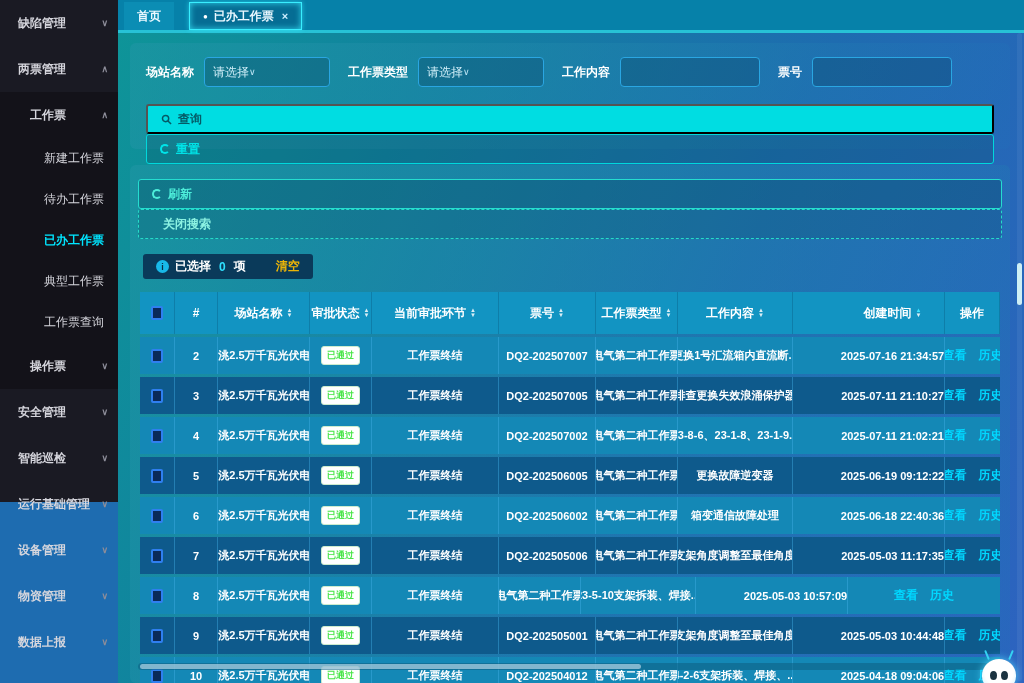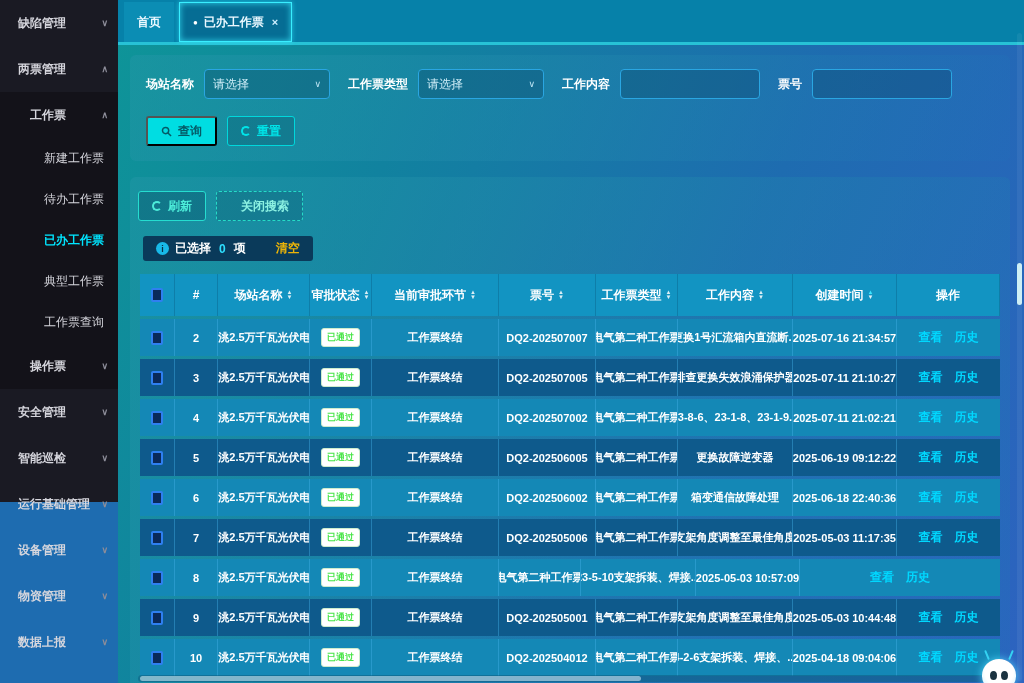--- a/index.html
+++ b/index.html
@@ -17,22 +17,22 @@
   .side-item.lvl3 { height:41px; padding-left:44px; font-weight:normal; }
   .side-item.sub-bg { background:#131219; }
   .side-item.active { color:#00e5ff; font-weight:bold; }
   .side-item .chev { position:absolute; right:10px; font-size:9px; color:#8d8d99; }
 
   
   .main { position:absolute; left:118px; top:0; width:906px; height:683px;
     background:linear-gradient(112deg,#0e9598 0%,#11829f 28%,#1e6cb0 62%,#2d63c0 100%); }
 
   
-  .tabbar { height:42px; background:#0681a9; display:flex; align-items:stretch;
-    padding-left:6px; gap:5px; }
+  .tabbar { height:30px; background:#0681a9; display:flex; align-items:stretch;
+    padding-left:6px; gap:15px; }
   .tab { display:flex; align-items:center; padding:0 13px; font-size:12px;
     color:#eaf8ff; cursor:pointer; background:#0b8db4; margin:2px 0 0 0;
     font-weight:bold; }
   .tab.active { background:#066d94; border:1px solid #39eeff;
     box-shadow:0 0 6px rgba(57,238,255,.8) inset, 0 0 5px rgba(57,238,255,.6);
     gap:6px; }
   .tab .dot { font-size:8px; color:#ffffff; }
   .tab .close { font-size:11px; color:#cfefff; margin-left:2px; }
   .tabstrip { height:3px; background:#27c2d6; }
 
@@ -41,27 +41,27 @@
     border-radius:6px; }
   .filter-card { margin:10px 14px 0 12px; height:106px; padding:14px 16px 0 16px; }
   .table-card { margin:16px 14px 0 12px; height:518px; padding:14px 8px 0 8px;
     position:relative; overflow:hidden; }
 
   
   .f-row { display:flex; align-items:center; }
   .f-label { color:#ffffff; font-size:12px; font-weight:bold; white-space:nowrap; }
   .f-select { width:126px; height:30px; border:1px solid #2aa6e2; border-radius:4px;
     background:rgba(6,58,92,.30); color:#cfeef8; font-size:12px; display:flex;
-    align-items:center; padding:0 8px; justify-content:space-between;
+    align-items:center; padding:0 8px; 
     margin:0 18px 0 10px; cursor:pointer; }
   .f-select .car { font-size:9px; color:#bfe6f5; }
   .f-input { width:140px; height:30px; border:1px solid #2aa6e2; border-radius:4px;
     background:rgba(6,58,92,.30); color:#eaf8ff; font-size:12px; padding:0 8px;
     outline:none; margin:0 18px 0 10px; }
-  .btn-row { display:flex; gap:10px; margin-top:17px; }
+  .btn-row { display:flex; margin-top:17px;flex-direction:column; }
   .btn { height:30px; display:inline-flex; align-items:center; gap:6px;
     font-size:12px; font-weight:bold; border-radius:3px; padding:0 13px;
     cursor:pointer; }
   .btn-query { background:#00dde2; color:#045a66; }
   .btn-reset { background:rgba(4,70,90,.25); border:1px solid #00d8dc; color:#00e4e8;text-align:right; }
   .btn-refresh { background:rgba(4,60,85,.30); border:1px solid #25ddd0; color:#4cecd9; }
   .btn-closesearch { background:rgba(4,60,85,.20); border:1px dashed #25dcc8; color:#8cf2e2;padding-left:24px; }
   .ring { width:10px; height:10px; border:2px solid currentColor;
     border-right-color:transparent; border-radius:50%; display:inline-block; }
 
@@ -80,21 +80,21 @@
   .trow { display:flex; margin-bottom:3px; }
   .thead { background:#1294c2; height:42px; }
   .tr-light { background:#1488b6; height:37px; }
   .tr-dark  { background:#0e5a8c; height:37px; }
   .cell { display:flex; align-items:center; justify-content:center; color:#ffffff;
     font-size:11px; font-weight:bold; border-right:1px solid rgba(70,180,235,.40);
     padding:0 3px; text-align:center; overflow:hidden; white-space:nowrap; }
   .thead .cell { font-size:12px; border-right:1px solid rgba(10,100,140,.45); gap:4px; }
   .c-cb{width:35px;} .c-num{width:43px;} .c-station{width:92px;}
   .c-status{width:62px;} .c-step{width:127px;} .c-ticket{width:97px;}
-  .c-type{width:82px;} .c-content{width:115px;} .c-created{width:104px;}
+  .c-type{width:82px;} .c-content{width:115px;} .c-created{width:104px;margin-left:48px;}
   .c-action{flex:1; border-right:none;}
   .sorters { display:flex; flex-direction:column; line-height:5px; font-size:6px;
     color:rgba(255,255,255,.85); }
   .sorters .asc-on { color:#3ae4ff; }
   .cbx { width:12px; height:14px; border:2px solid #2f7ff0; background:#0a2a5a;
     border-radius:2px; cursor:pointer; }
   .badge { background:#ffffff; color:#49e649; font-size:9px; padding:2px 5px;
     border-radius:3px; border:1px solid #cdeccd; font-weight:bold; }
   .lnk { color:#00d8ff; cursor:pointer; margin:0 6px; font-weight:bold; font-size:12px; }
 

